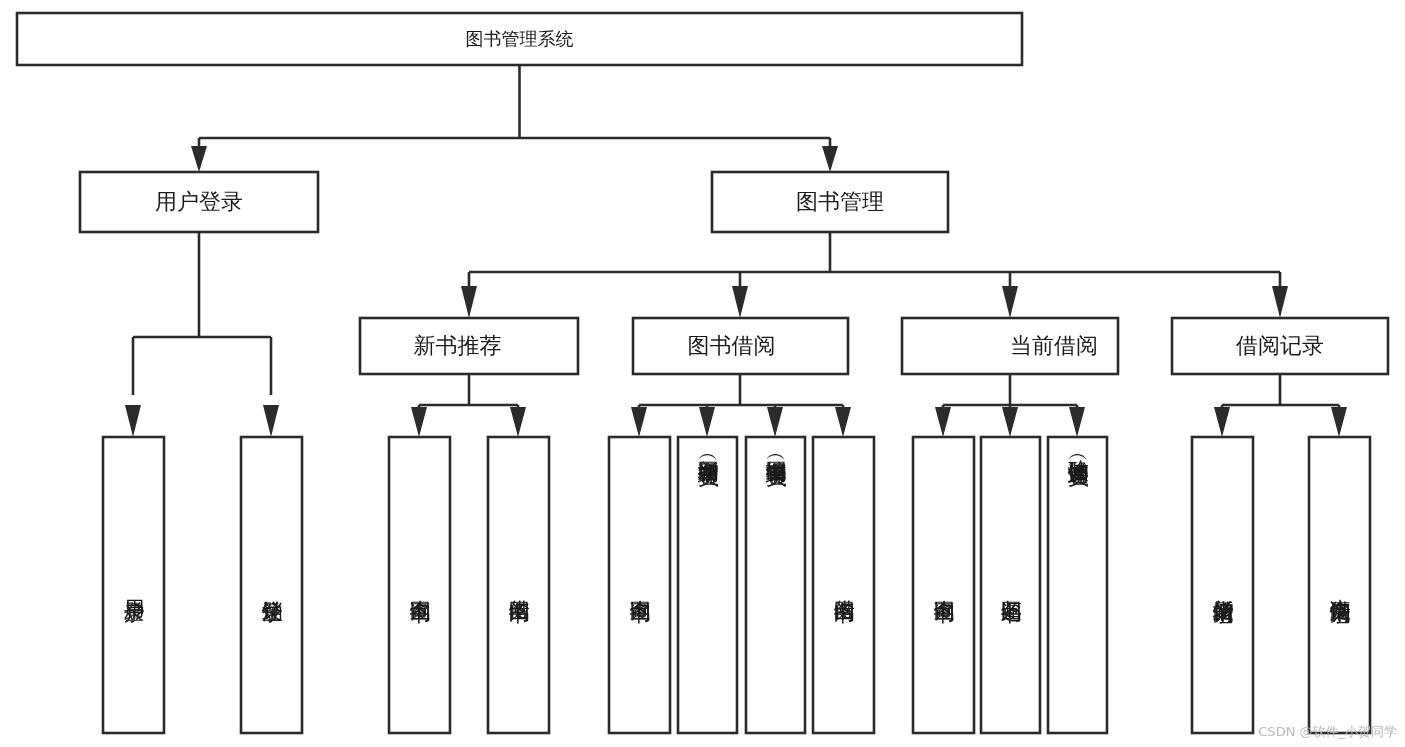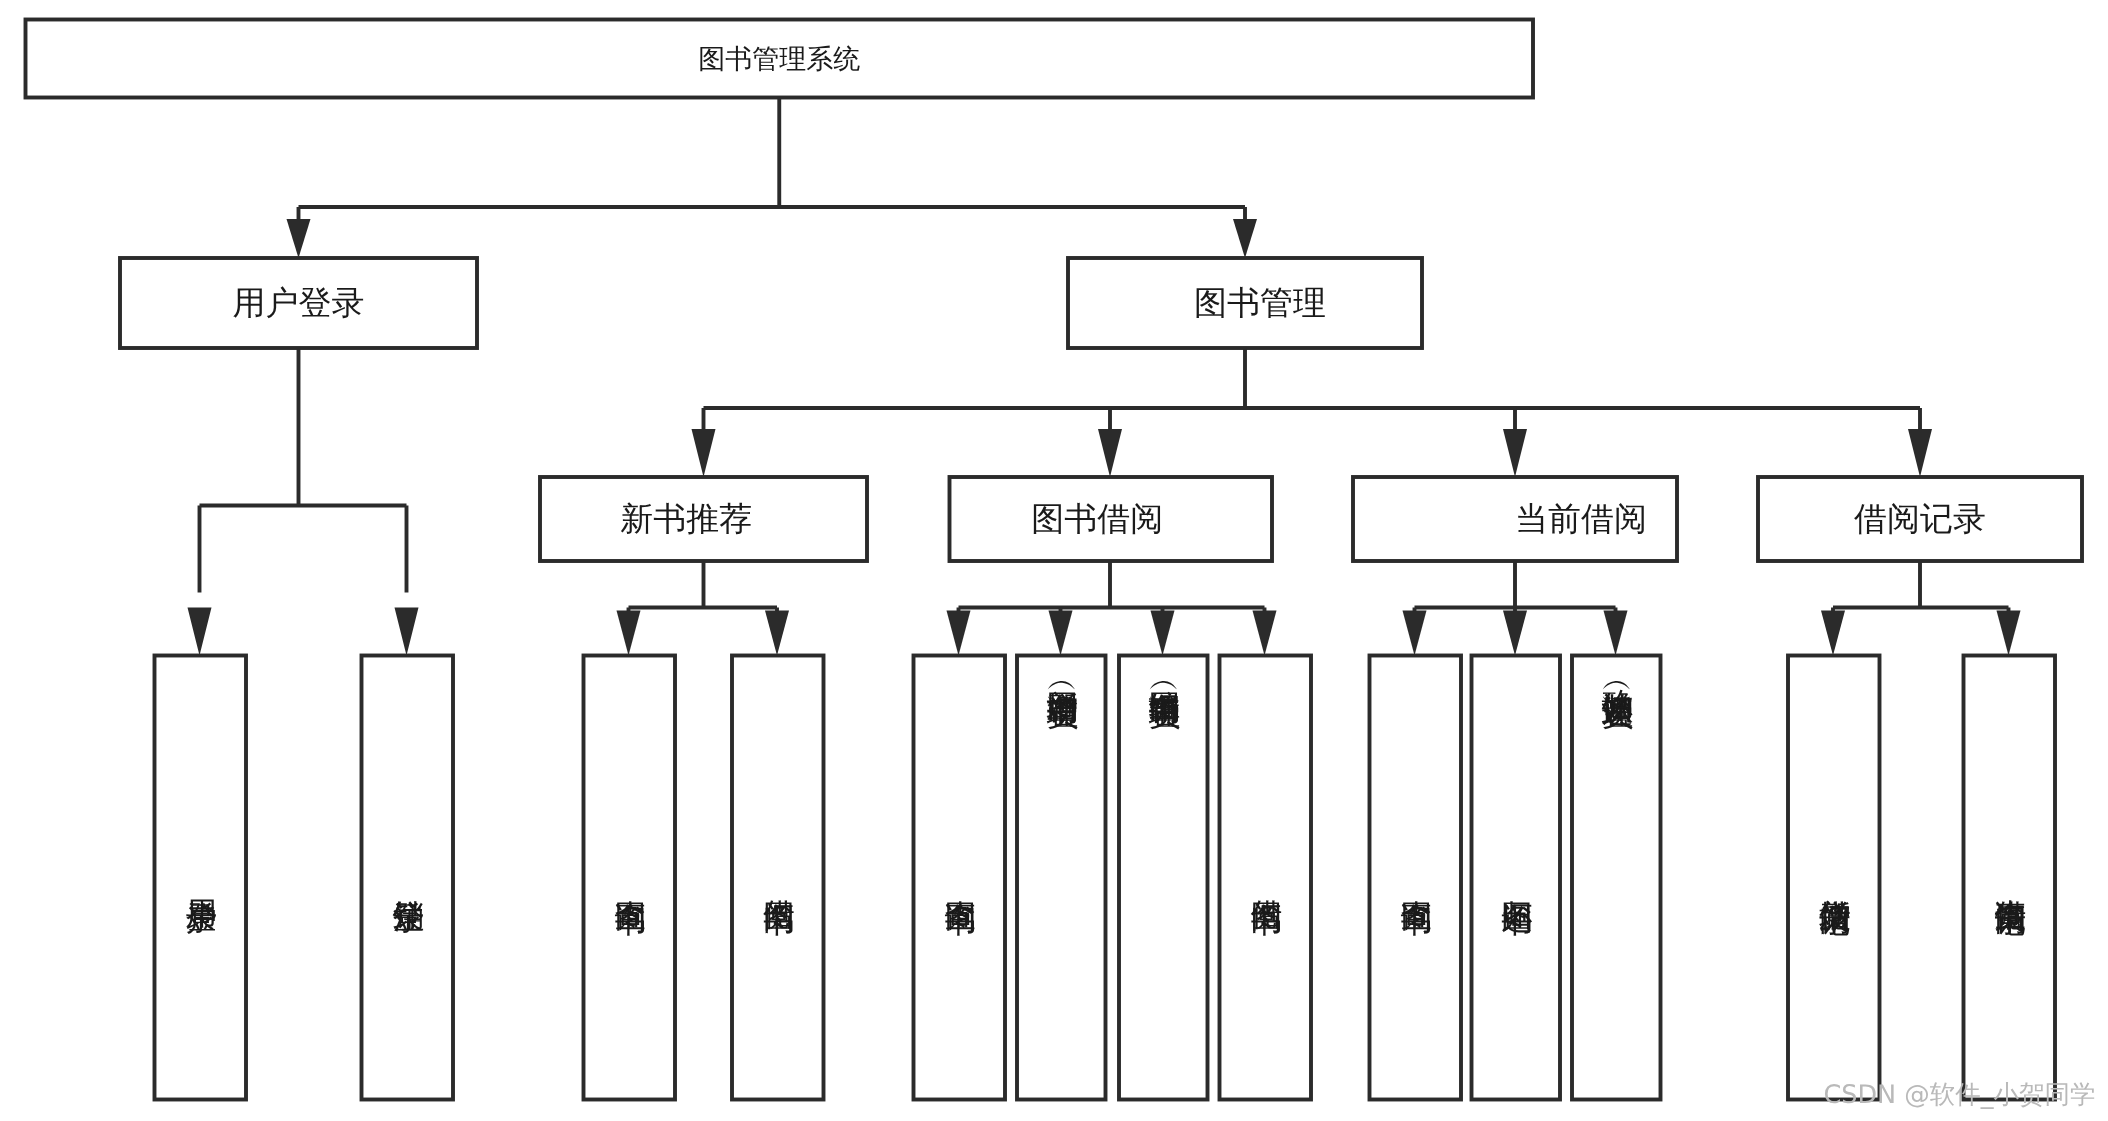--- a/index.html
+++ b/index.html
@@ -74,21 +74,21 @@
     white-space: nowrap;
   }
   .h-text.title {
     font-size: 18px;
   }
   #watermark {
     position: absolute;
     right: 8px;
     bottom: 6px;
     font-family: "DejaVu Sans", "Liberation Sans", sans-serif;
-    font-size: 17px;
+    font-size: 13px;
     color: #b9b9b9;
     white-space: nowrap;
     pointer-events: none;
   }
 </style>
 </head>
 <body>
 
 <div id="diagram-root">
 

